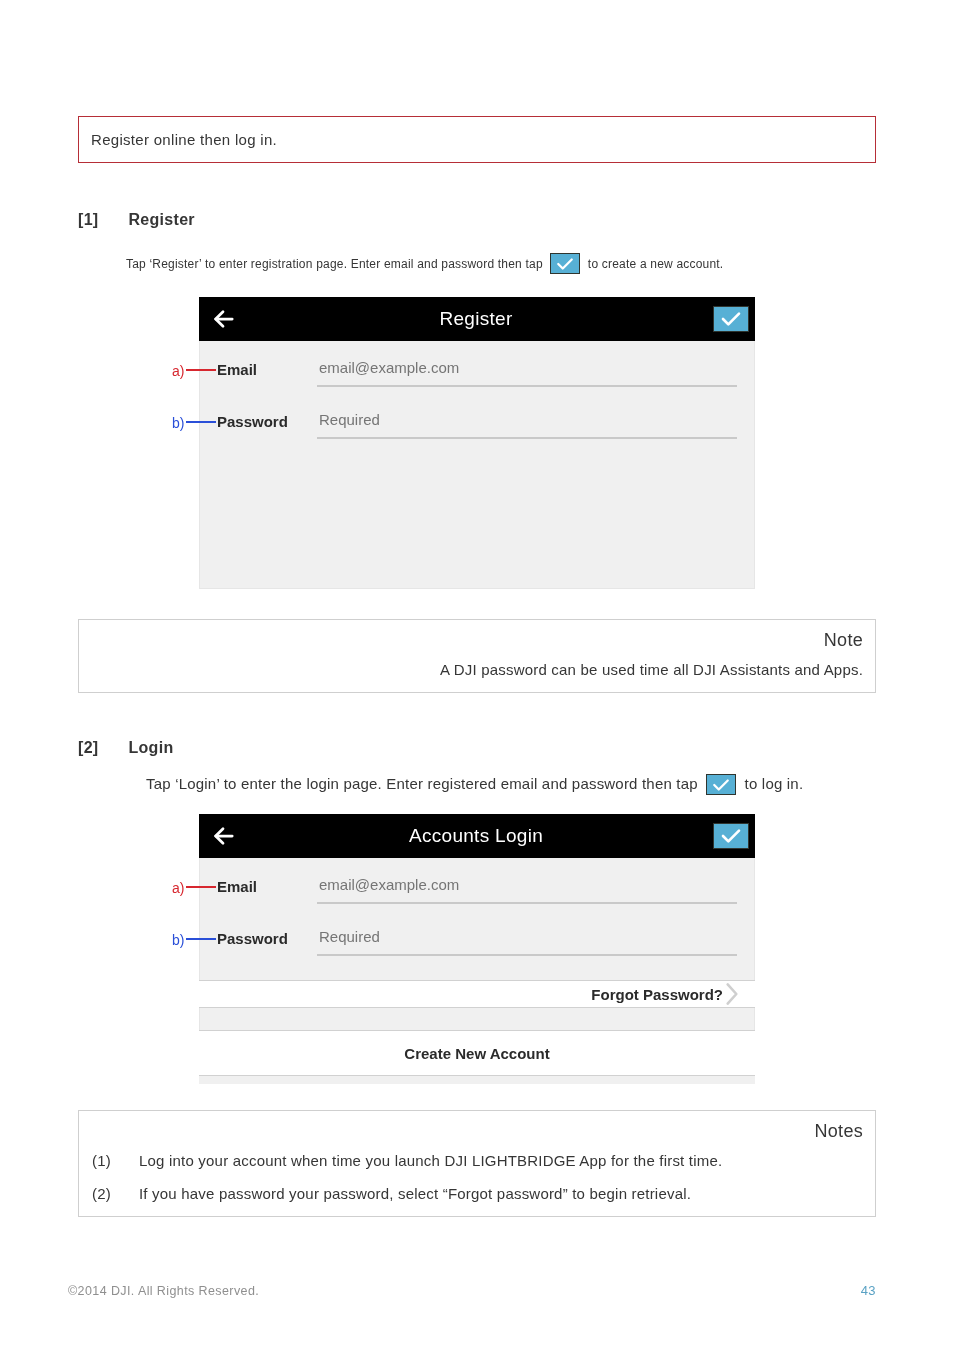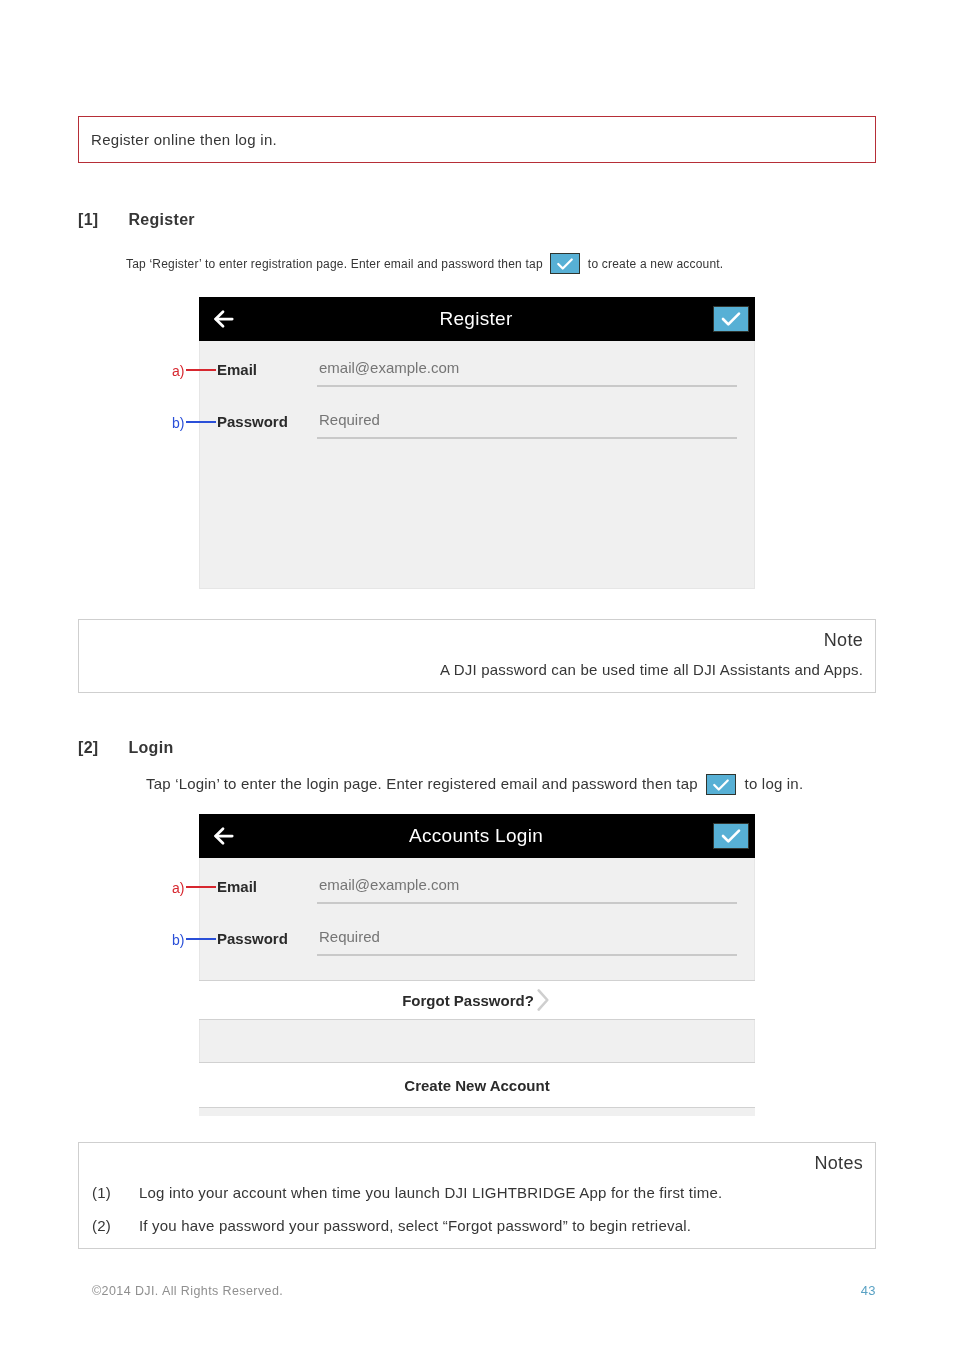--- a/index.html
+++ b/index.html
@@ -133,48 +133,48 @@
     border:none;
     border-bottom:2px solid var(--screen-input-border);
     background:transparent;
     font-size:15px;
     color:var(--screen-placeholder);
     padding:0 2px 12px 2px;
     font-family:inherit;
   }
   .shot-spacer{height:120px;}
   .forgot-bar{
-    height:40px;
+    height:28px;
     background:#fff;
     border-top:1px solid var(--forgot-bar-border);
     border-bottom:1px solid var(--forgot-bar-border);
     display:flex;
     align-items:center;
-    justify-content:center;
+    justify-content:flex-end;
     padding:0 14px 0 14px;
     font-weight:700;
     font-size:15px;
     color:#2b2b2b;
     margin-top:24px;
   }
   .chevron{
     width:18px;height:26px;
   }
   .create-bar{
     height:46px;
     background:#fff;
     border-top:1px solid var(--forgot-bar-border);
     border-bottom:1px solid var(--forgot-bar-border);
     display:flex;
     align-items:center;
     justify-content:center;
     font-weight:700;
     font-size:15px;
     color:#2b2b2b;
-    margin-top:42px;
+    margin-top:22px;
   }
   .login-gap{height:8px;background:var(--screen-form-bg);}
   
   .anno{
     position:absolute;
     left:-27px;
     font-size:14px;
     font-weight:400;
   }
   .anno.a{color:var(--anno-red);}
@@ -211,21 +211,21 @@
     font-size:15px;
     letter-spacing:.2px;
     margin-top:6px;
   }
   .notes-list + .notes-list{margin-top:16px;}
   .notes-list .num{width:20px;}
   
   .footer{
     position:absolute;
     bottom:56px;
-    left:92px;
+    left:68px;
     right:78px;
     display:flex;
     justify-content:space-between;
     align-items:baseline;
     font-size:12.5px;
     color:#8f8f8f;
     letter-spacing:.4px;
   }
   .footer .pg{color:#5aa2c4;font-size:13px;}
 </style>

